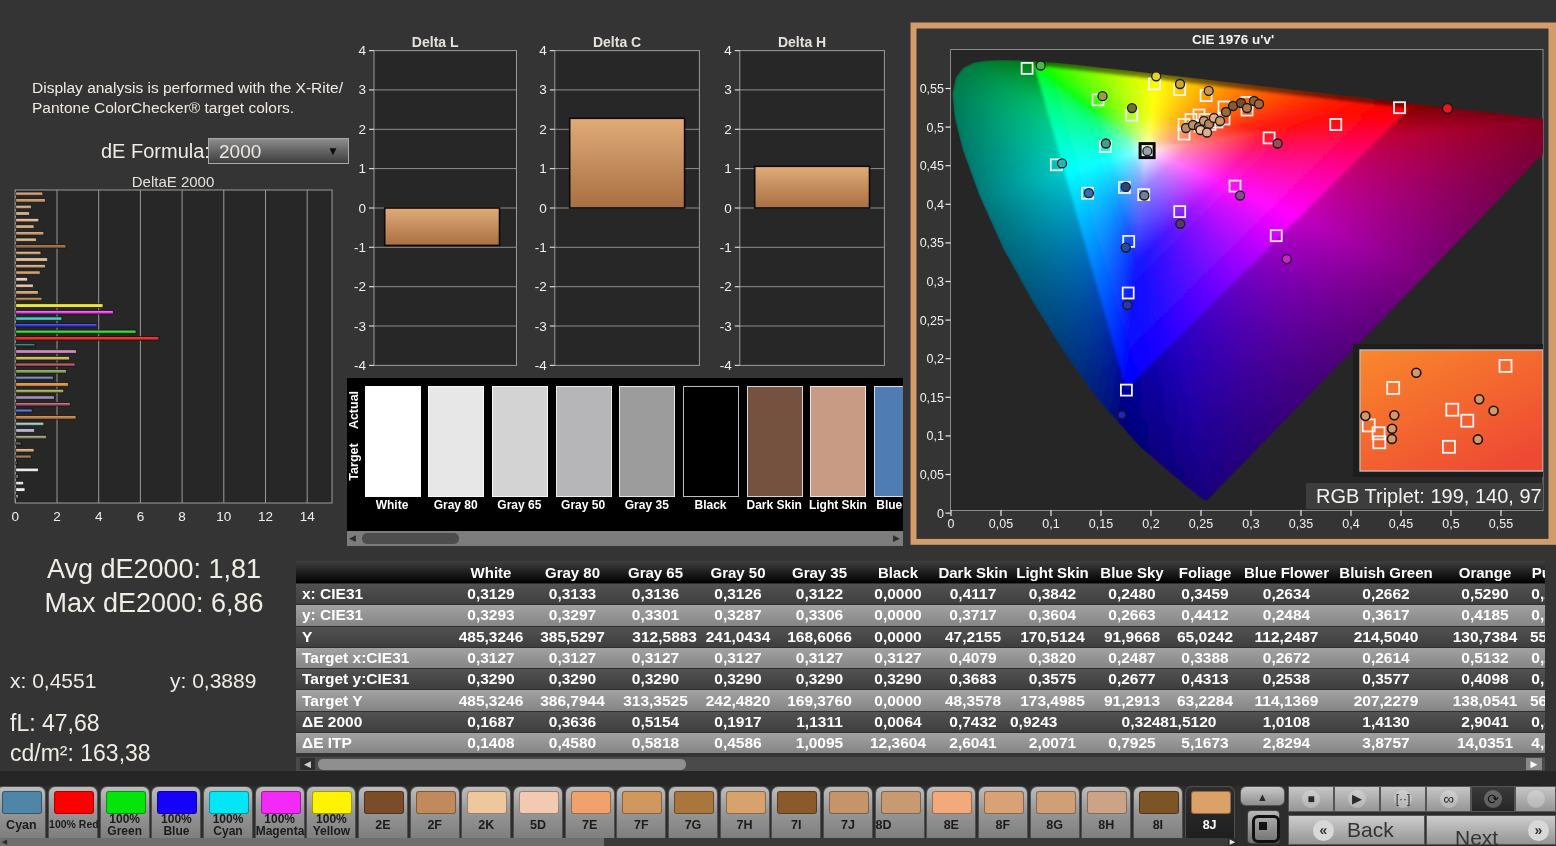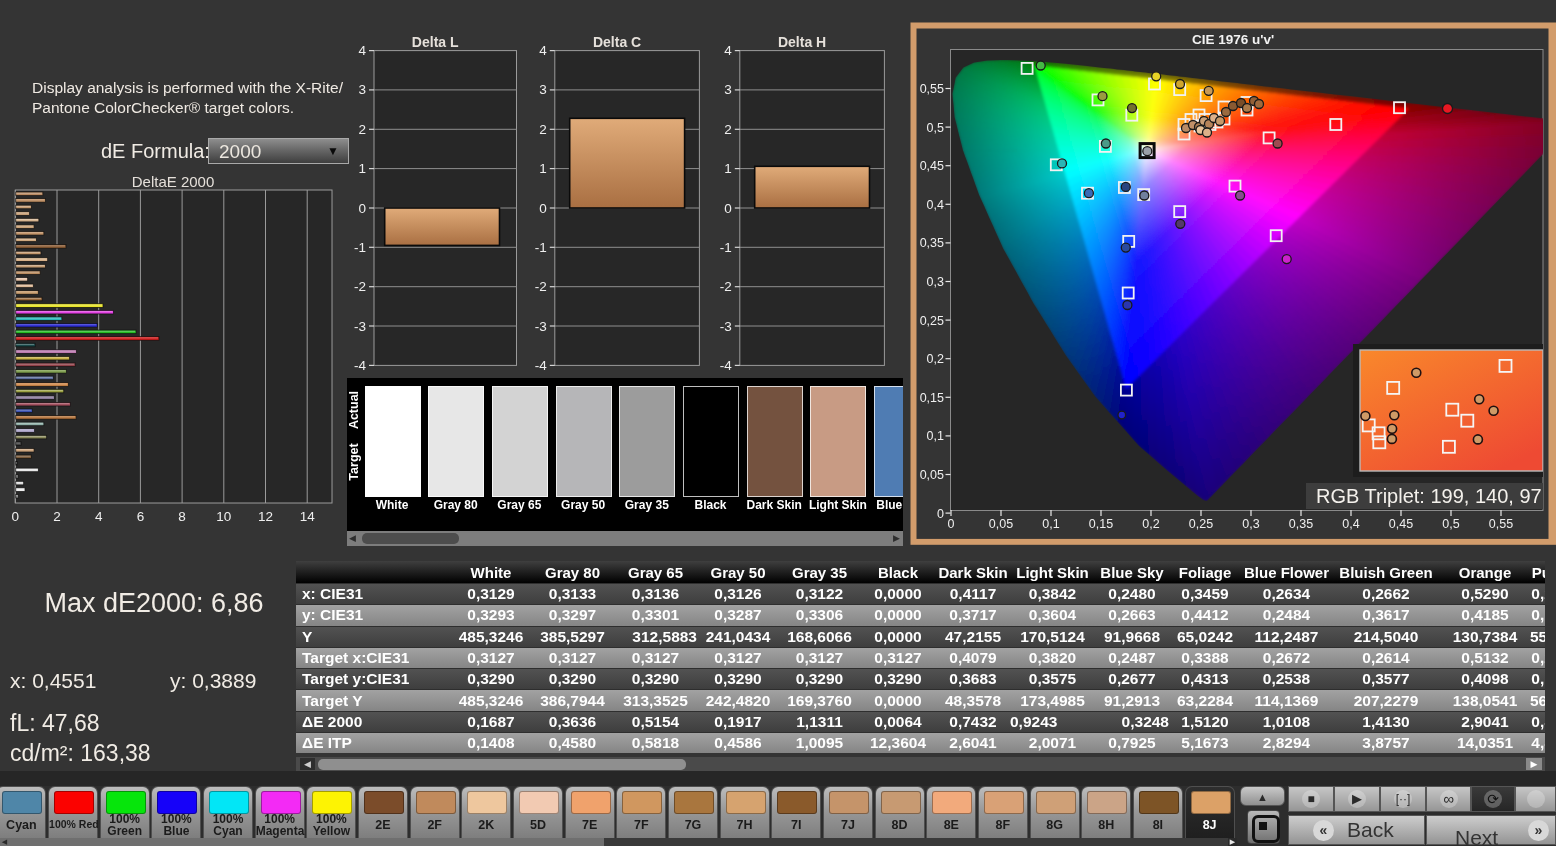--- a/index.html
+++ b/index.html
@@ -2695,20 +2695,21 @@
       <text x="1451.0" y="528" text-anchor="middle" class="ax">0,5</text>
       <rect x="1450.4" y="510" width="1.2" height="6" fill="#e8e8e8"></rect>
       <text x="1501.0" y="528" text-anchor="middle" class="ax">0,55</text>
       <rect x="1500.4" y="510" width="1.2" height="6" fill="#e8e8e8"></rect>
 <style>
 .ax{font:12.5px "Liberation Sans",sans-serif;fill:#efefef}
 .cietitle{font:bold 13.5px "Liberation Sans",sans-serif;fill:#f2f2f2}
 .rgbt{font:20px "Liberation Sans",sans-serif;fill:#f4f1ec}
 </style>
 </svg>
+<div style="position:absolute;left:8px;top:554px;width:292px;text-align:center;font:27px 'Liberation Sans',sans-serif;color:#f1ece5">Avg dE2000: 1,81</div>
 <div style="position:absolute;left:8px;top:588px;width:292px;text-align:center;font:27px 'Liberation Sans',sans-serif;color:#f1ece5">Max dE2000: 6,86</div>
 <div style="position:absolute;left:10px;top:669px;font:21px 'Liberation Sans',sans-serif;color:#f1ece5">x: 0,4551</div>
 <div style="position:absolute;left:170px;top:669px;font:21px 'Liberation Sans',sans-serif;color:#f1ece5">y: 0,3889</div>
 <div style="position:absolute;left:10px;top:710px;font:23px 'Liberation Sans',sans-serif;color:#f1ece5">fL: 47,68</div>
 <div style="position:absolute;left:10px;top:740px;font:23px 'Liberation Sans',sans-serif;color:#f1ece5">cd/m²: 163,38</div>
 <div style="position:absolute;left:296px;top:556px;width:1249px;height:215px;overflow:hidden">
       <div class="thead">
         <div style="width:155px;flex:none"></div>
         <div style="width:80px;flex:none;text-align:center">White</div>
         <div style="width:83px;flex:none;text-align:center">Gray 80</div>
@@ -2831,21 +2832,21 @@
         <div class="tlab">ΔE 2000</div>
         <div style="width:80px;flex:none;text-align:center">0,1687</div>
         <div style="width:83px;flex:none;text-align:center">0,3636</div>
         <div style="width:83px;flex:none;text-align:center">0,5154</div>
         <div style="width:82px;flex:none;text-align:center">0,1917</div>
         <div style="width:81px;flex:none;text-align:center">1,1311</div>
         <div style="width:76px;flex:none;text-align:center">0,0064</div>
         <div style="width:74px;flex:none;text-align:center">0,7432</div>
         <div style="width:85px;flex:none;text-align:left">0,9243</div>
         <div style="width:74px;flex:none;text-align:right">0,3248</div>
-        <div style="width:72px;flex:none;text-align:center">1,5120</div>
+        <div style="width:72px;flex:none;text-align:left">1,5120</div>
         <div style="width:91px;flex:none;text-align:center">1,0108</div>
         <div style="width:108px;flex:none;text-align:center">1,4130</div>
         <div style="width:90px;flex:none;text-align:center">2,9041</div>
         <div style="width:50px;flex:none;text-align:center">0,8241</div>
       </div>
       <div class="trow trl">
         <div class="tlab">ΔE ITP</div>
         <div style="width:80px;flex:none;text-align:center">0,1408</div>
         <div style="width:83px;flex:none;text-align:center">0,4580</div>
         <div style="width:83px;flex:none;text-align:center">0,5818</div>
@@ -2932,21 +2933,21 @@
     <div style="position:absolute;left:771.3px;top:786px;width:50px;height:52px;background:linear-gradient(#bdbdbd,#999999 45%,#7e7e7e);border-radius:7px 7px 0 0;border:1px solid #4f4f4f;border-bottom:none;box-sizing:border-box">
       <div style="position:absolute;left:5px;top:4px;width:38px;height:21px;background:#8a5a2b;border-radius:3px;border:1px solid rgba(0,0,0,0.35)"></div>
       <div style="position:absolute;left:0;top:31px;width:100%;text-align:center;font:bold 12.5px 'Liberation Sans',sans-serif;color:#1b1b1b;white-space:nowrap">7I</div>
     </div>
     <div style="position:absolute;left:823.0px;top:786px;width:50px;height:52px;background:linear-gradient(#bdbdbd,#999999 45%,#7e7e7e);border-radius:7px 7px 0 0;border:1px solid #4f4f4f;border-bottom:none;box-sizing:border-box">
       <div style="position:absolute;left:5px;top:4px;width:38px;height:21px;background:#c5946a;border-radius:3px;border:1px solid rgba(0,0,0,0.35)"></div>
       <div style="position:absolute;left:0;top:31px;width:100%;text-align:center;font:bold 12.5px 'Liberation Sans',sans-serif;color:#1b1b1b;white-space:nowrap">7J</div>
     </div>
     <div style="position:absolute;left:874.6px;top:786px;width:50px;height:52px;background:linear-gradient(#bdbdbd,#999999 45%,#7e7e7e);border-radius:7px 7px 0 0;border:1px solid #4f4f4f;border-bottom:none;box-sizing:border-box">
       <div style="position:absolute;left:5px;top:4px;width:38px;height:21px;background:#c79a72;border-radius:3px;border:1px solid rgba(0,0,0,0.35)"></div>
-      <div style="position:absolute;left:0;top:31px;width:100%;text-align:center;font:bold 12.5px 'Liberation Sans',sans-serif;color:#1b1b1b;white-space:nowrap">8D</div>
+      <div style="position:absolute;left:0;top:31px;width:100%;text-align:left;font:bold 12.5px 'Liberation Sans',sans-serif;color:#1b1b1b;white-space:nowrap">8D</div>
     </div>
     <div style="position:absolute;left:926.3px;top:786px;width:50px;height:52px;background:linear-gradient(#bdbdbd,#999999 45%,#7e7e7e);border-radius:7px 7px 0 0;border:1px solid #4f4f4f;border-bottom:none;box-sizing:border-box">
       <div style="position:absolute;left:5px;top:4px;width:38px;height:21px;background:#f2aa7c;border-radius:3px;border:1px solid rgba(0,0,0,0.35)"></div>
       <div style="position:absolute;left:0;top:31px;width:100%;text-align:center;font:bold 12.5px 'Liberation Sans',sans-serif;color:#1b1b1b;white-space:nowrap">8E</div>
     </div>
     <div style="position:absolute;left:977.9px;top:786px;width:50px;height:52px;background:linear-gradient(#bdbdbd,#999999 45%,#7e7e7e);border-radius:7px 7px 0 0;border:1px solid #4f4f4f;border-bottom:none;box-sizing:border-box">
       <div style="position:absolute;left:5px;top:4px;width:38px;height:21px;background:#d9a176;border-radius:3px;border:1px solid rgba(0,0,0,0.35)"></div>
       <div style="position:absolute;left:0;top:31px;width:100%;text-align:center;font:bold 12.5px 'Liberation Sans',sans-serif;color:#1b1b1b;white-space:nowrap">8F</div>
     </div>
     <div style="position:absolute;left:1029.6px;top:786px;width:50px;height:52px;background:linear-gradient(#bdbdbd,#999999 45%,#7e7e7e);border-radius:7px 7px 0 0;border:1px solid #4f4f4f;border-bottom:none;box-sizing:border-box">

